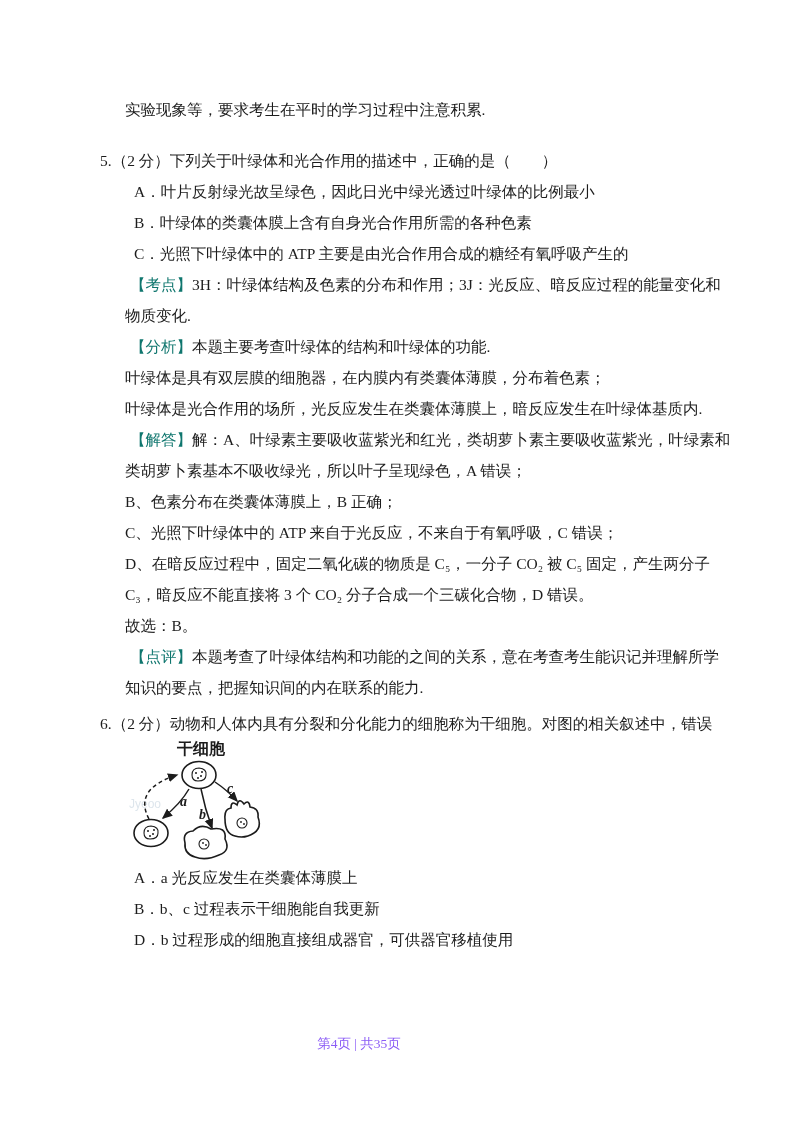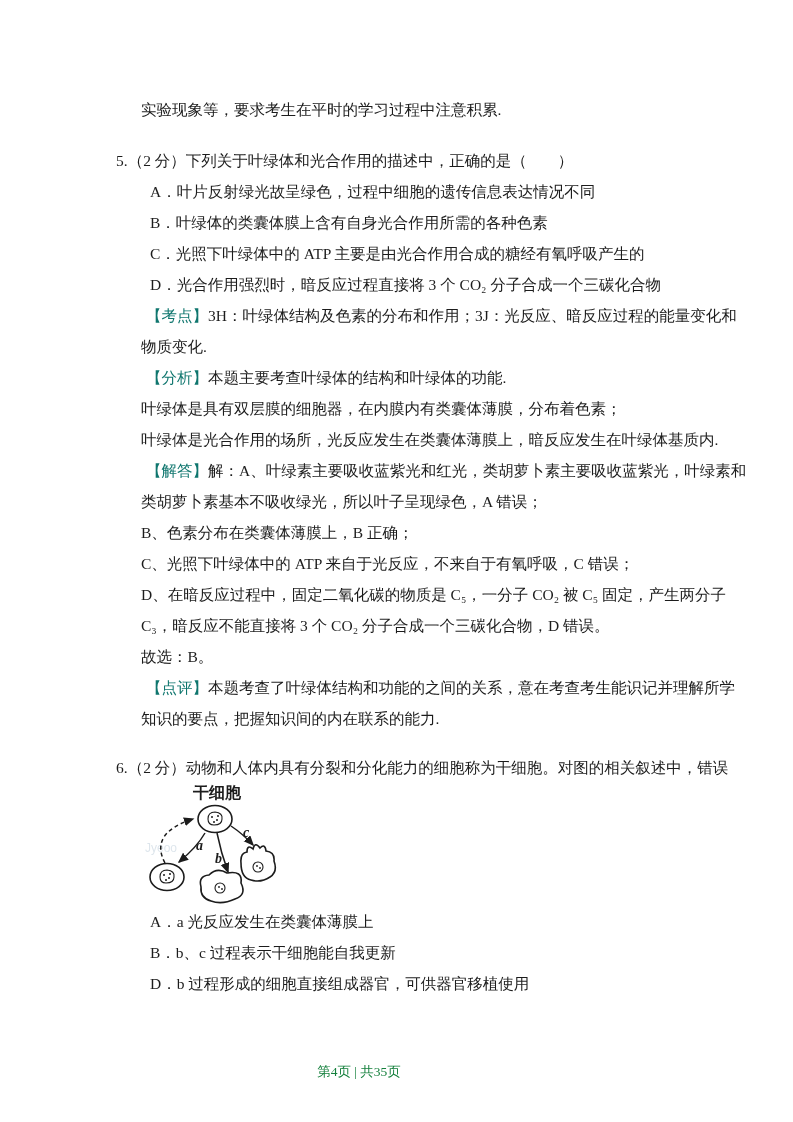--- a/index.html
+++ b/index.html
@@ -5,28 +5,28 @@
   html,body{margin:0;padding:0;background:#ffffff;}
   .page{
     position:relative;
     width:793px;height:1122px;
     background:#ffffff;
     font-family:"Liberation Serif","DejaVu Serif",serif;
     color:#1c1c1c;
     font-size:15.5px;
     overflow:hidden;
   }
-  .content{position:absolute;left:116px;top:94px;width:600px;}
+  .content{position:absolute;left:100px;top:94px;width:600px;}
   .line{height:31px;line-height:31px;white-space:nowrap;}
   .l-cont{padding-left:25px;}
   .l-opt{padding-left:34px;}
   .l-tag{padding-left:30px;}
   .l-q{padding-left:0;margin-top:20px;}
   .tag{color:#0f766e;}
-  .q6-gap{margin-top:18px;}
+  .q6-gap{margin-top:5px;}
   .diagram-wrap{position:relative;height:123px;margin-left:27px;width:160px;}
   .watermark{
     position:absolute;left:2px;top:58px;
     font-size:12px;color:#9fb6c9;opacity:.35;
     font-family:"Liberation Sans","DejaVu Sans",sans-serif;
     pointer-events:none;
   }
   .diagram-svg{position:absolute;left:0;top:0;}
   .diagram-svg .cellstroke{fill:none;stroke:#1c1c1c;stroke-width:1.6;}
   .diagram-svg .nucstroke{fill:none;stroke:#1c1c1c;stroke-width:1.1;}
@@ -34,37 +34,36 @@
   .diagram-svg .arrow{fill:none;stroke:#1c1c1c;stroke-width:1.5;}
   .diagram-svg .dashed{stroke-dasharray:4 3;}
   .diagram-svg text{
     font-family:"Liberation Serif","DejaVu Serif",serif;
     fill:#1c1c1c;
   }
   .diagram-title{font-size:16px;font-weight:bold;}
   .arrow-label{font-size:14px;font-weight:bold;font-style:italic;}
   .footer{
     position:absolute;left:0;top:1032px;width:718px;
-    text-align:center;font-size:13.5px;color:#15803d;
-    height:24px;line-height:24px;margin-top:28px;
+    text-align:center;font-size:13.5px;color:#8b5cf6;
+    height:24px;line-height:24px;
   }
 </style>
 </head>
 <body>
 
 <div class="page">
   <div class="content">
 
     <div class="line l-cont">实验现象等，要求考生在平时的学习过程中注意积累.</div>
 
     <div class="line l-q">5.（2 分）下列关于叶绿体和光合作用的描述中，正确的是（　　）</div>
-    <div class="line l-opt">A．叶片反射绿光故呈绿色，过程中细胞的遗传信息表达情况不同</div>
+    <div class="line l-opt">A．叶片反射绿光故呈绿色，因此日光中绿光透过叶绿体的比例最小</div>
     <div class="line l-opt">B．叶绿体的类囊体膜上含有自身光合作用所需的各种色素</div>
     <div class="line l-opt">C．光照下叶绿体中的 ATP 主要是由光合作用合成的糖经有氧呼吸产生的</div>
-    <div class="line l-opt">D．光合作用强烈时，暗反应过程直接将 3 个 CO₂ 分子合成一个三碳化合物</div>
 
     <div class="line l-tag">
       <span class="tag">【考点】</span><span>3H：叶绿体结构及色素的分布和作用；3J：光反应、暗反应过程的能量变化和</span>
     </div>
     <div class="line l-cont">物质变化.</div>
 
     <div class="line l-tag">
       <span class="tag">【分析】</span><span>本题主要考查叶绿体的结构和叶绿体的功能.</span>
     </div>
     <div class="line l-cont">叶绿体是具有双层膜的细胞器，在内膜内有类囊体薄膜，分布着色素；</div>

